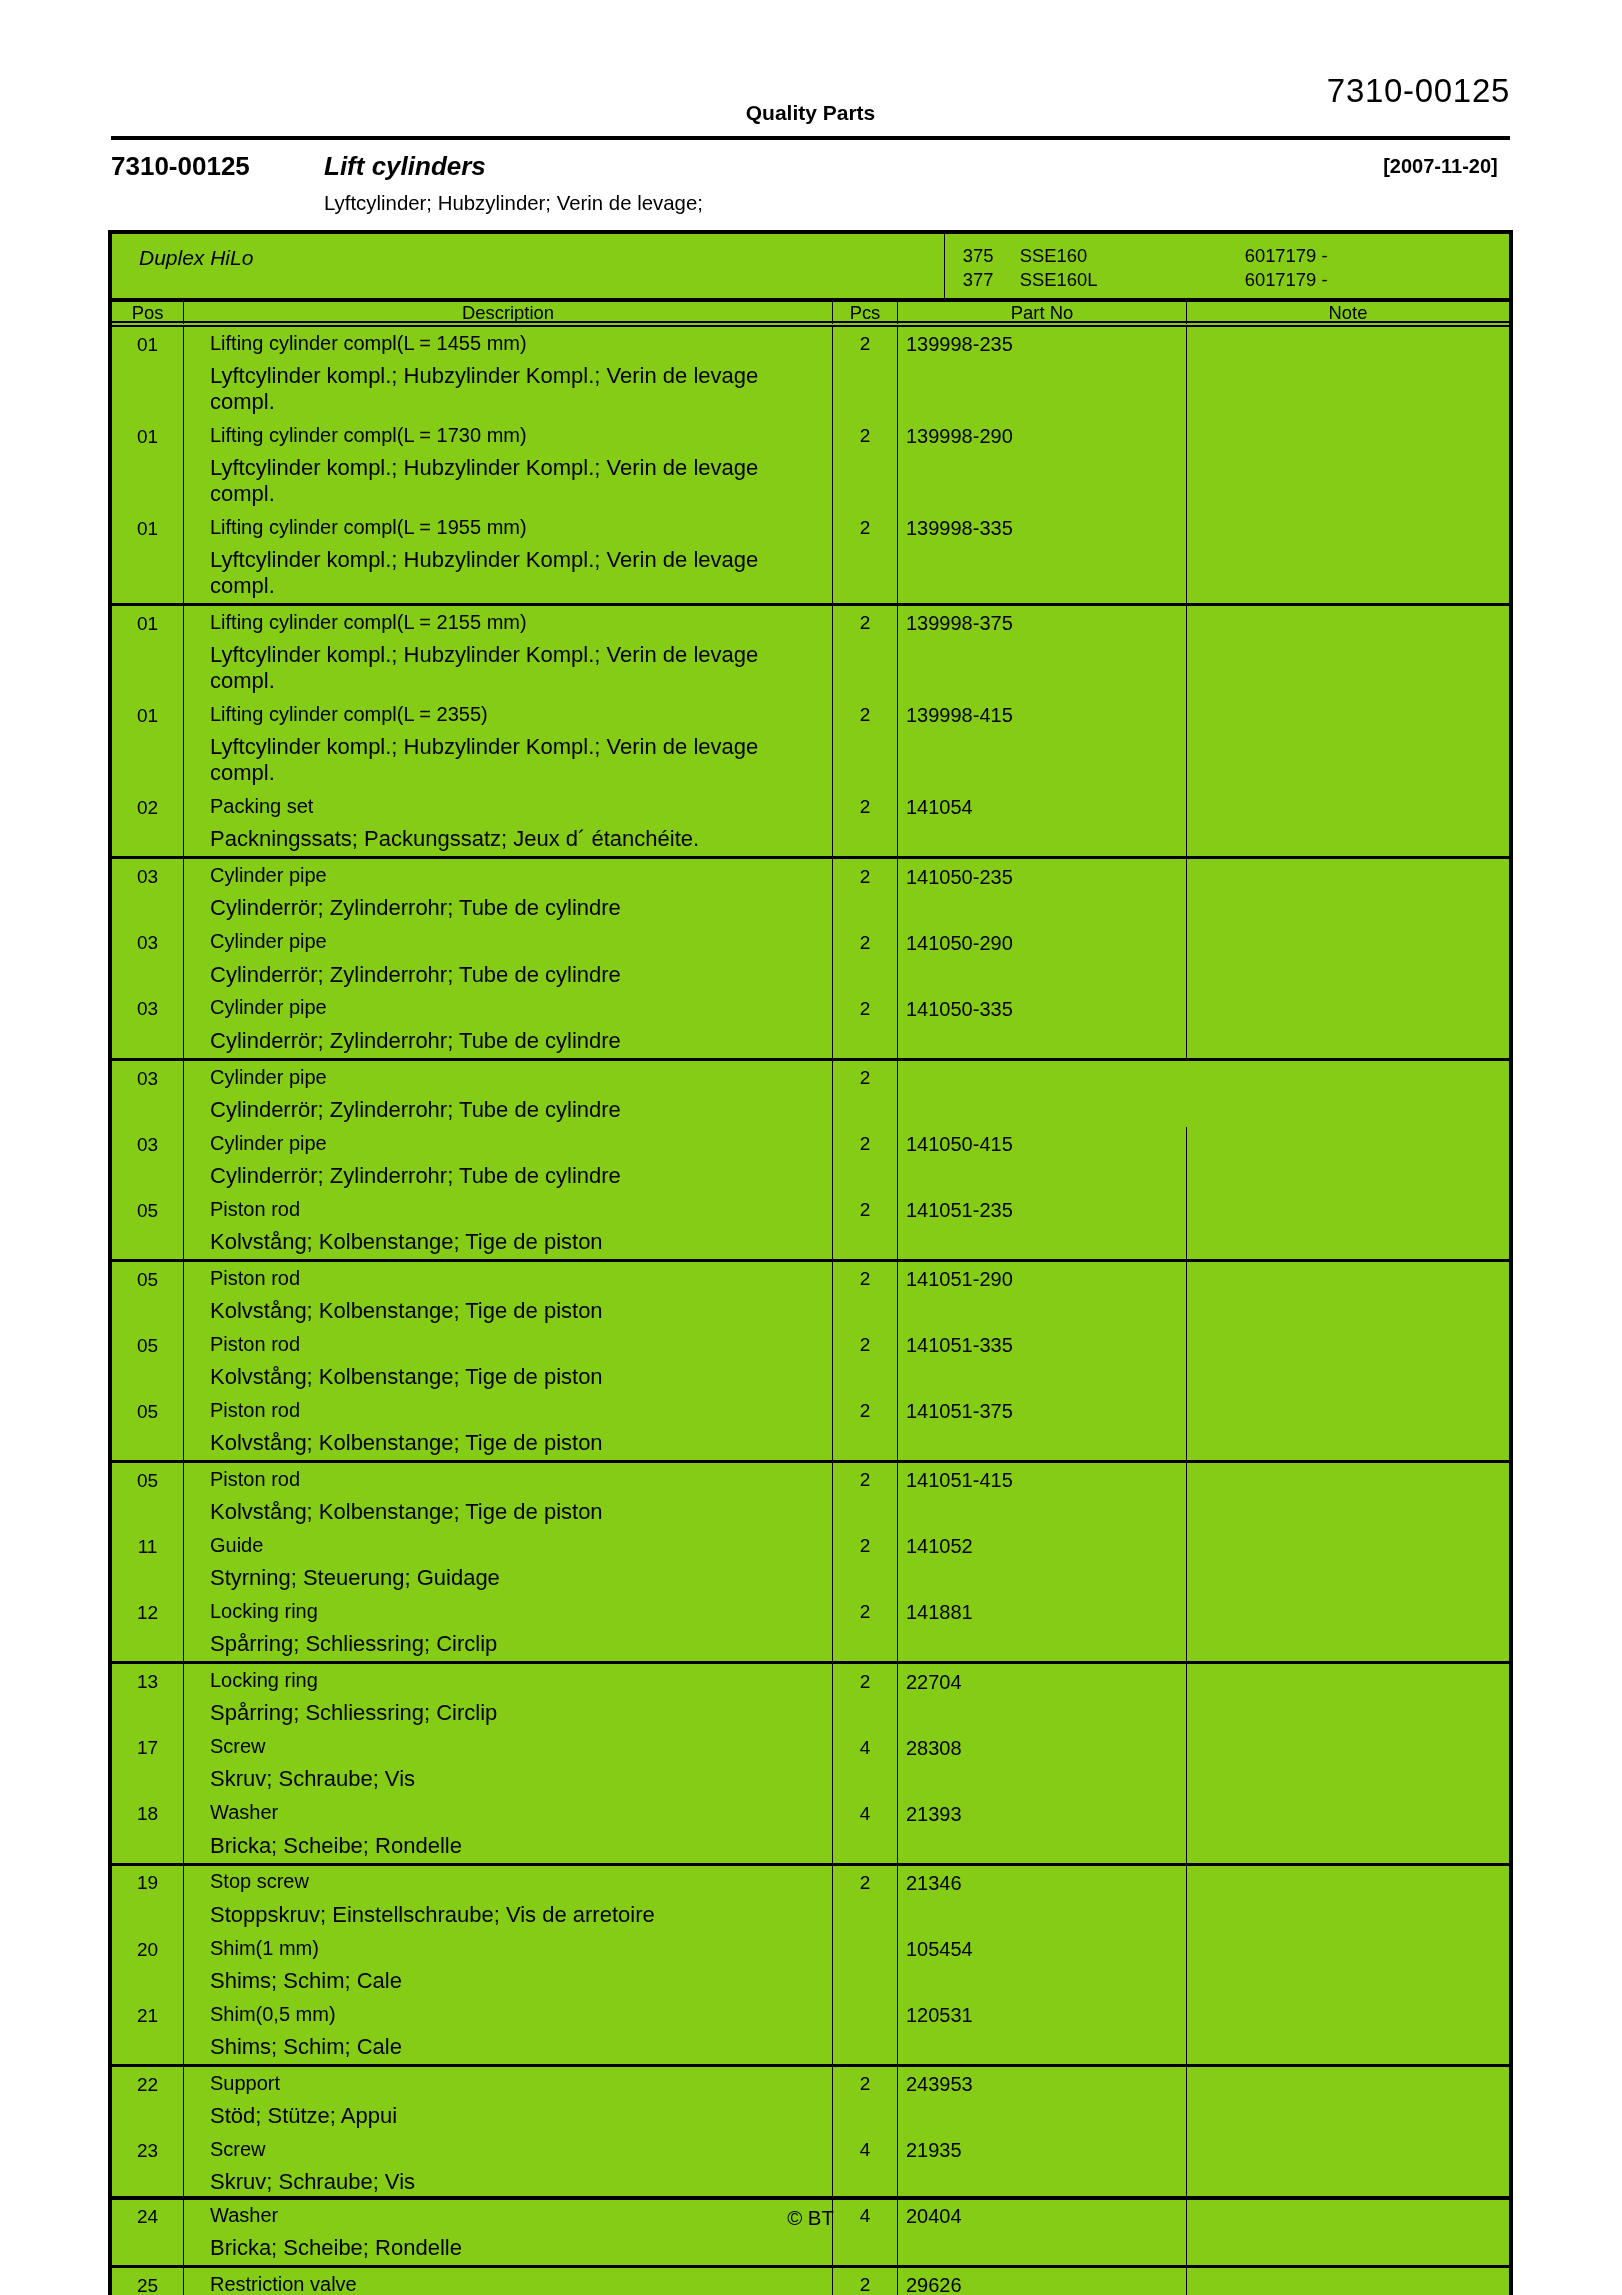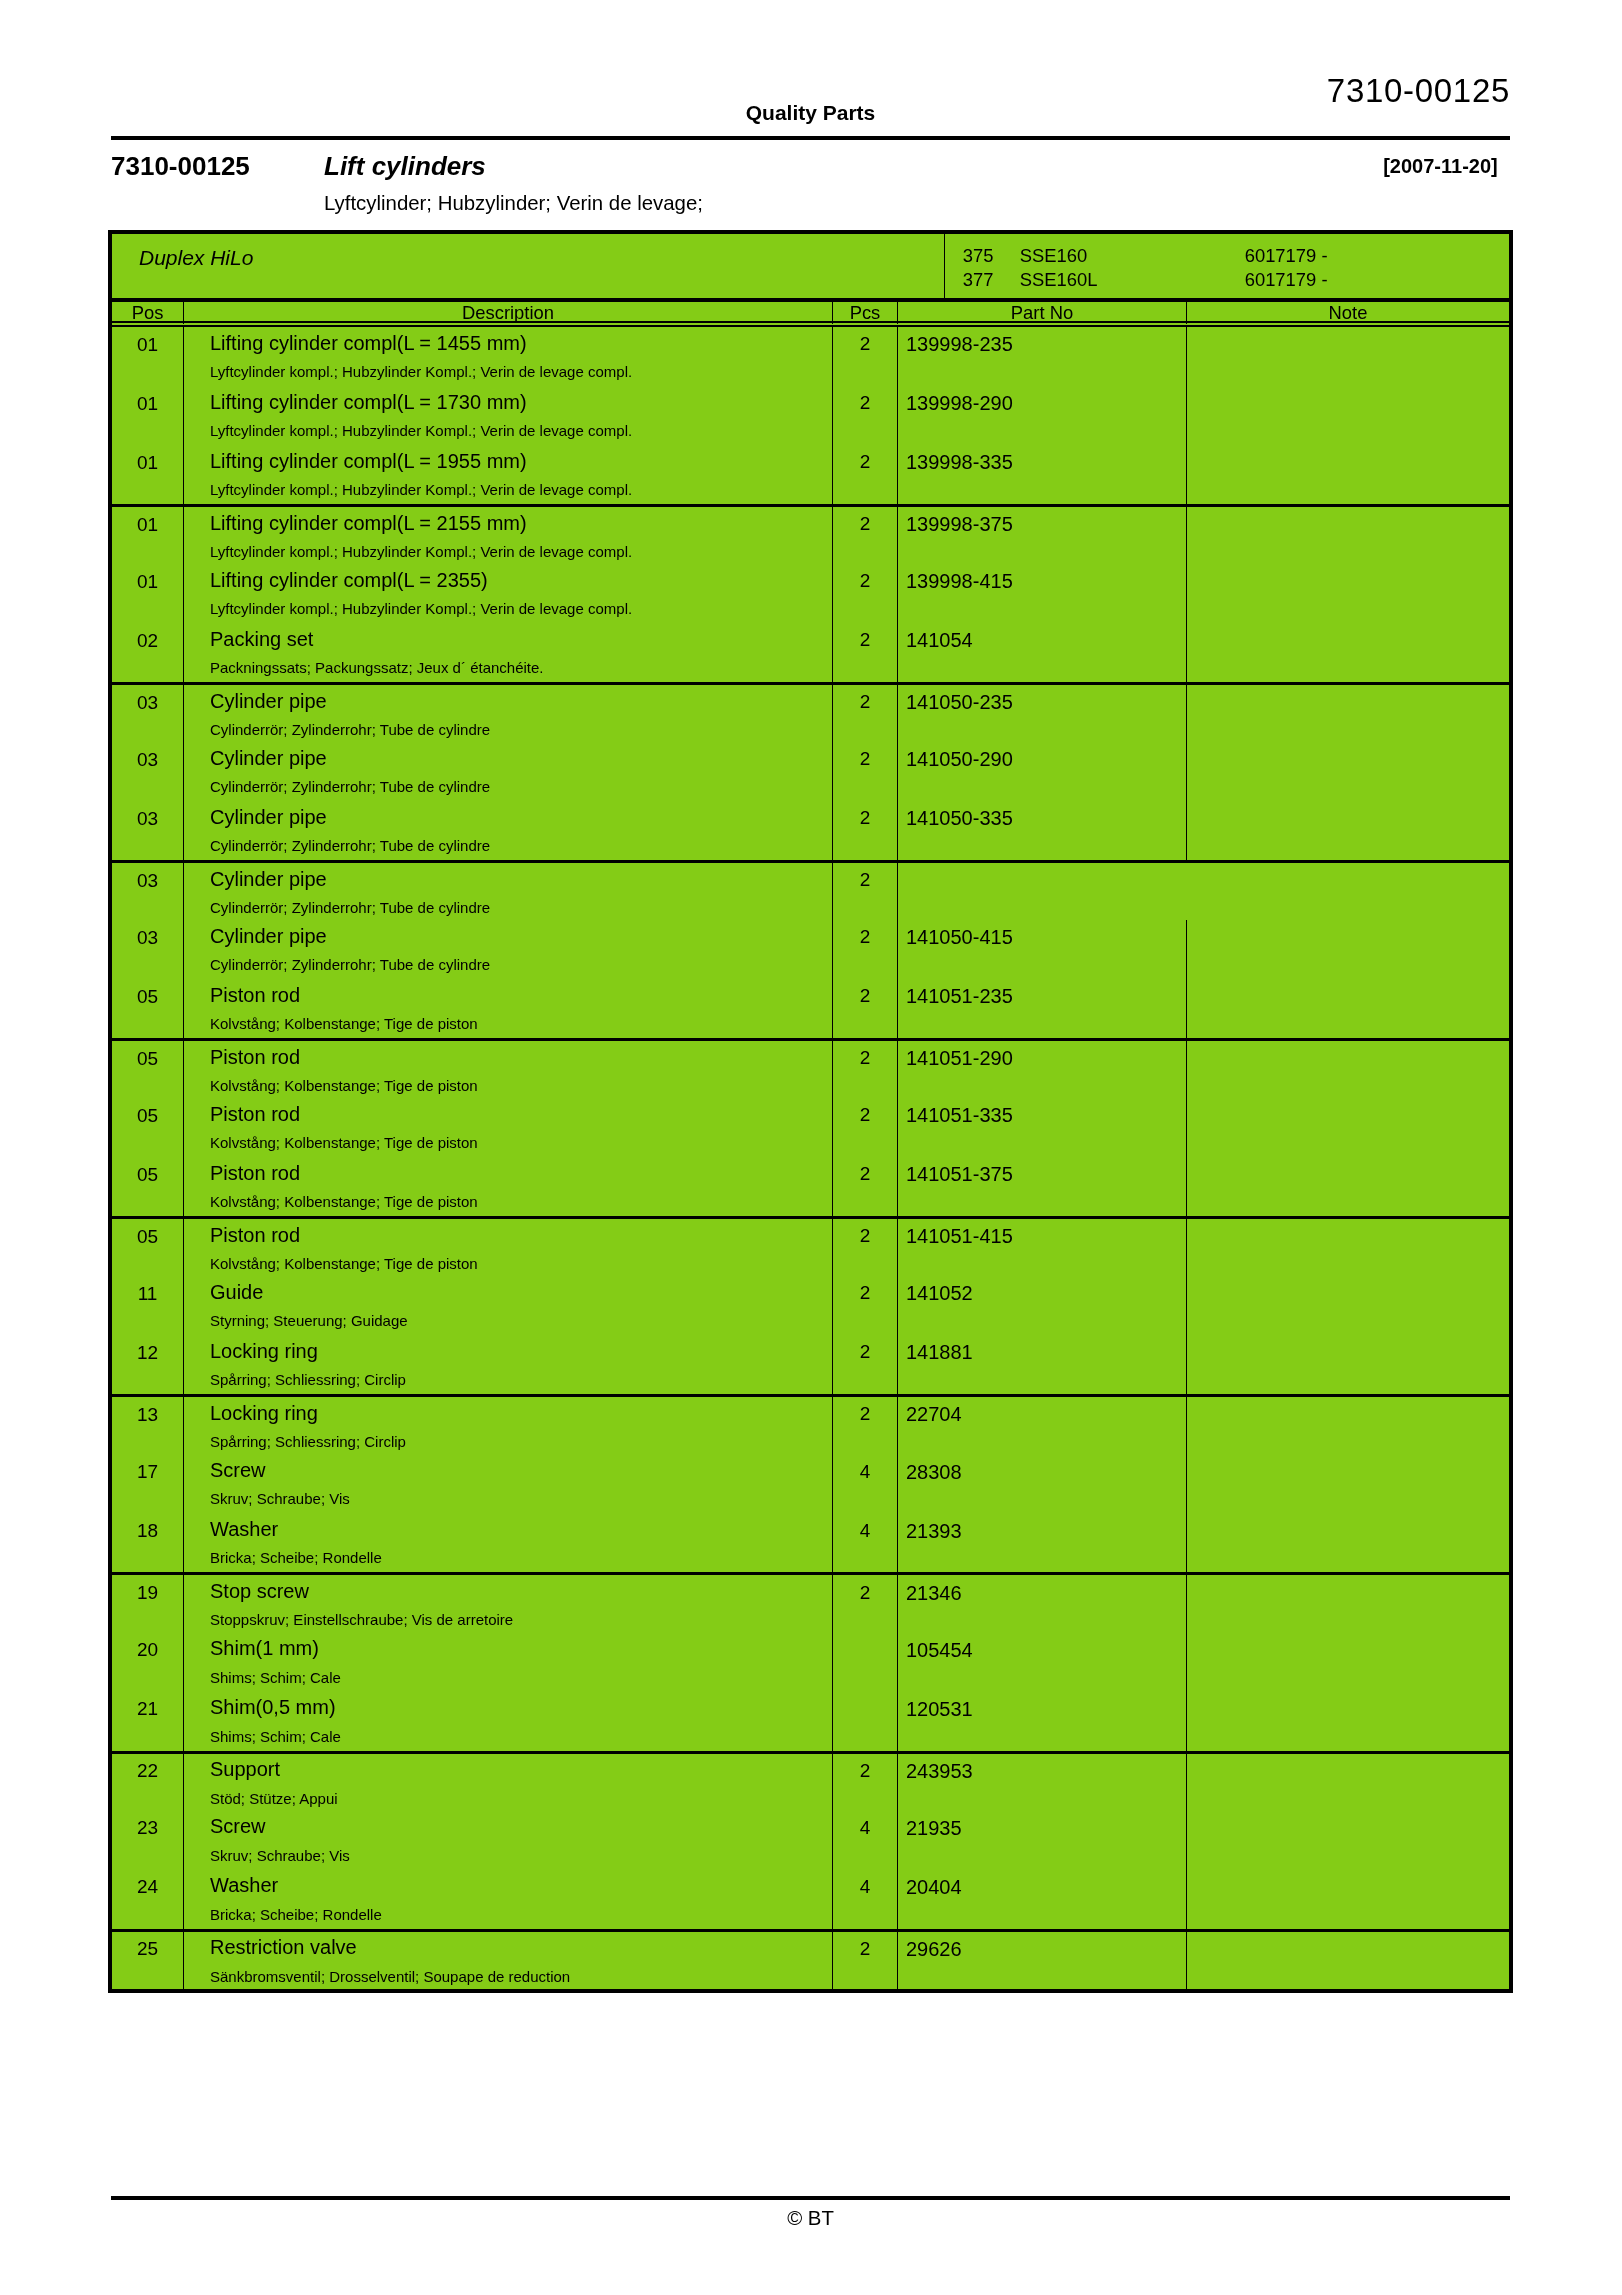--- a/index.html
+++ b/index.html
@@ -77,21 +77,21 @@
     grid-template-columns:71px 649px 65px 289px 1fr;
     min-height:59px;
     box-sizing:border-box;
   }
   .row.group-start { border-top:3.4px solid #000; }
   .cell { box-sizing:border-box; }
   .cell + .cell { border-left:1.4px solid #000; }
   .pos-cell  { text-align:center; font-size:19px; padding-top:6.8px; }
   .desc-cell { padding-left:26px; padding-right:6.8px; }
   .desc-main { font-size:20px; padding-top:4.8px; }
-  .desc-sub  { font-size:15px; padding-top:8.2px; padding-bottom:4.1px; }
+  .desc-sub  { font-size:22px; padding-top:8.2px; padding-bottom:4.1px; }
   .pcs-cell  { text-align:center; font-size:19px; padding-top:6.1px; }
   .part-cell { padding-left:8px; font-size:20px; padding-top:6.1px; }
   .note-cell { }
   
   .footer-rule {
     position:absolute; top:2196px; left:111px; width:1399px; height:4.1px;
     background:#000;
   }
   .copyright {
     position:absolute; top:2207px; left:111px; width:1399px;

